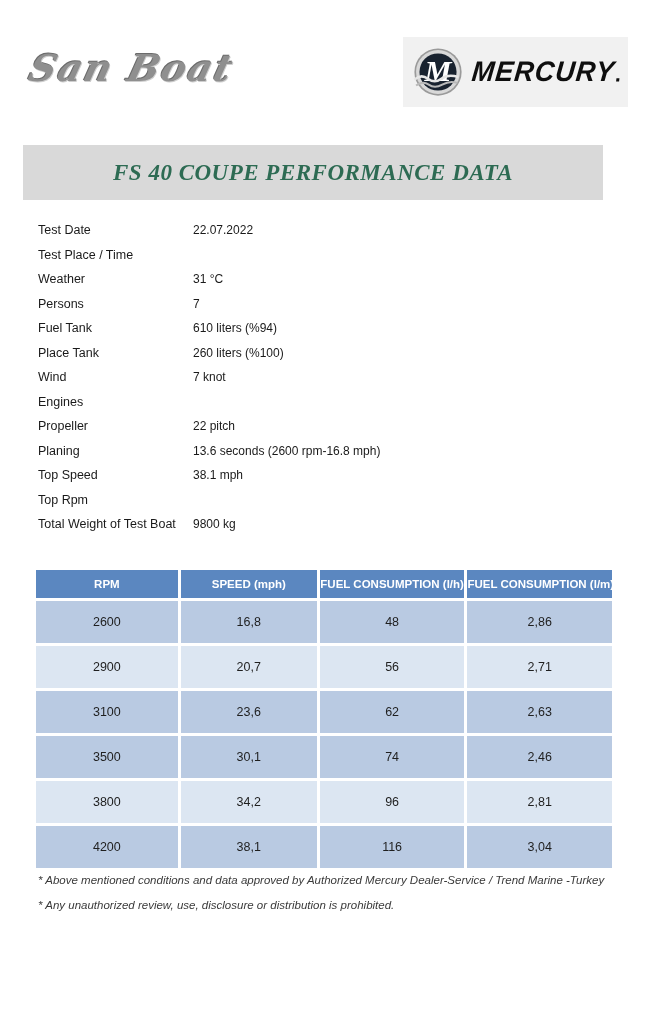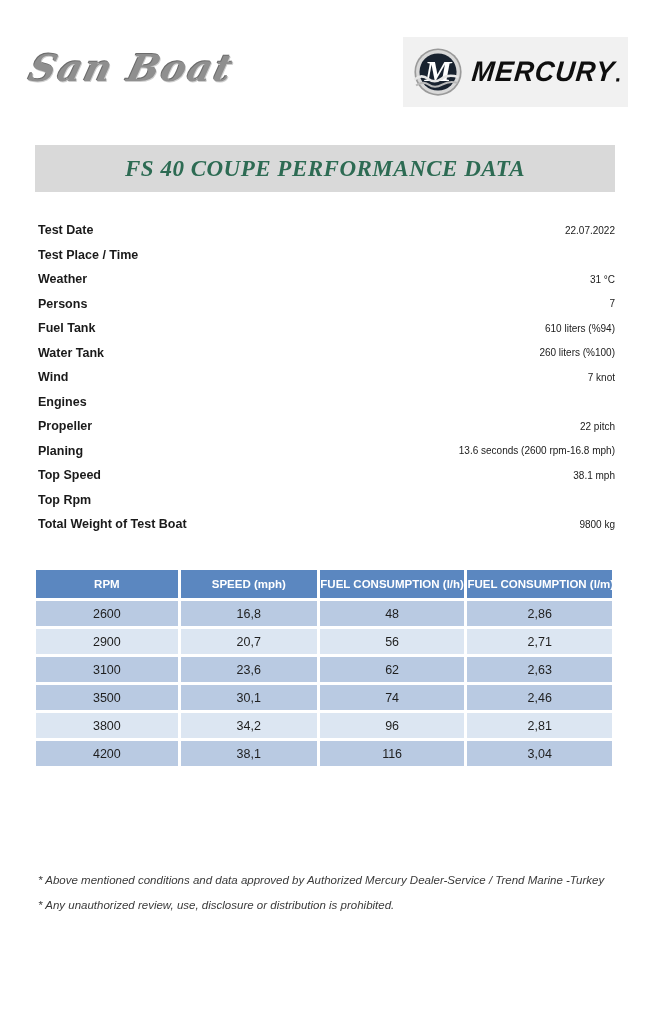--- a/index.html
+++ b/index.html
@@ -43,22 +43,22 @@
     display:inline-flex; align-items:baseline;
   }
   .mercury-wordmark::after {
     content:""; display:inline-block;
     width:3px; height:3px; background:#0e0e0e;
     margin-left:2px;
   }
 
   
   .title-bar {
-    position:absolute; left:35px; top:145px;
-    width:580px; height:47px;
+    position:absolute; left:23px; top:145px;
+    width:580px; height:55px;
     background:var(--title-bar-bg,#d9d9d9);
     display:flex; align-items:center; justify-content:center;
   }
   .title-bar .title-text {
     font-family:"Liberation Serif", serif;
     font-weight:bold; font-style:italic;
     font-size:23px; letter-spacing:0.5px;
     color:var(--title-green,#2d6b53);
     white-space:nowrap;
   }
@@ -68,25 +68,25 @@
     position:absolute; left:38px; top:218px;
     width:577px;
   }
   .spec-row {
     display:grid;
     grid-template-columns:155px 1fr;
     height:24.5px;
     align-items:center;
   }
   .spec-label {
-    font-weight:bold; font-size:12.5px; color:#1a1a1a;
+    font-weight:normal; font-size:12.5px; color:#1a1a1a;
     white-space:nowrap;
   }
   .spec-value {
-    text-align:right; font-size:10px; color:#1a1a1a;
+    text-align:left; font-size:12px; color:#1a1a1a;
     white-space:nowrap;
   }
 
   
   table.perf {
     position:absolute; left:33px; top:567px;
     width:582px;
     border-collapse:separate;
     border-spacing:3px;
     table-layout:fixed;
@@ -97,21 +97,21 @@
     font-weight:bold;
     font-size:11.5px;
     height:28px;
     text-align:center;
     white-space:nowrap;
     overflow:hidden;
   }
   table.perf td {
     font-size:12.5px;
     color:#1f1f1f;
-    height:25px;
+    height:42px;
     text-align:center;
     white-space:nowrap;
   }
   table.perf tr.band-dark td  { background:var(--row-band-dark,#b9cae2); }
   table.perf tr.band-light td { background:var(--row-band-light,#dce6f2); }
 
   
   .footnotes {
     position:absolute; left:38px; top:868px;
     width:570px;
@@ -166,21 +166,21 @@
     <div class="spec-label">Persons</div>
     <div class="spec-value">7</div>
   </div>
 
   <div class="spec-row">
     <div class="spec-label">Fuel Tank</div>
     <div class="spec-value">610 liters (%94)</div>
   </div>
 
   <div class="spec-row">
-    <div class="spec-label">Water Tank</div>
+    <div class="spec-label">Place Tank</div>
     <div class="spec-value">260 liters (%100)</div>
   </div>
 
   <div class="spec-row">
     <div class="spec-label">Wind</div>
     <div class="spec-value">7 knot</div>
   </div>
 
   <div class="spec-row">
     <div class="spec-label">Engines</div>

